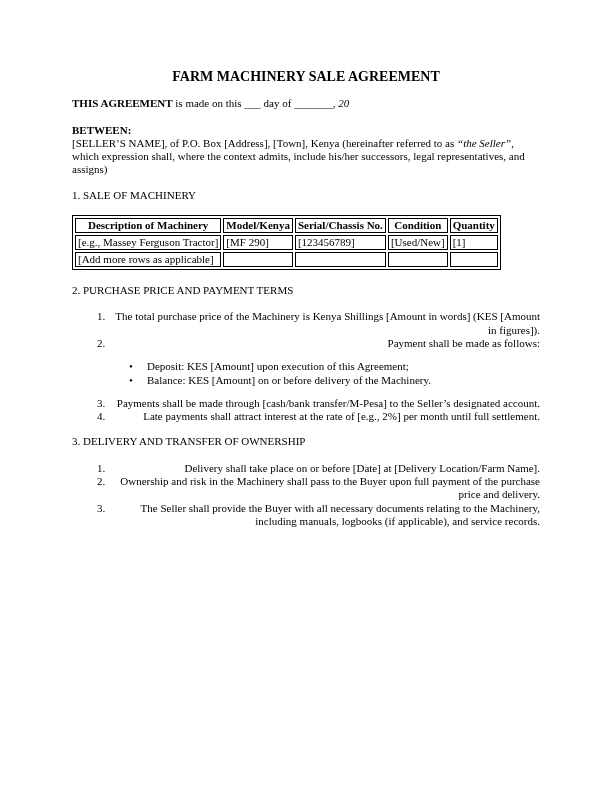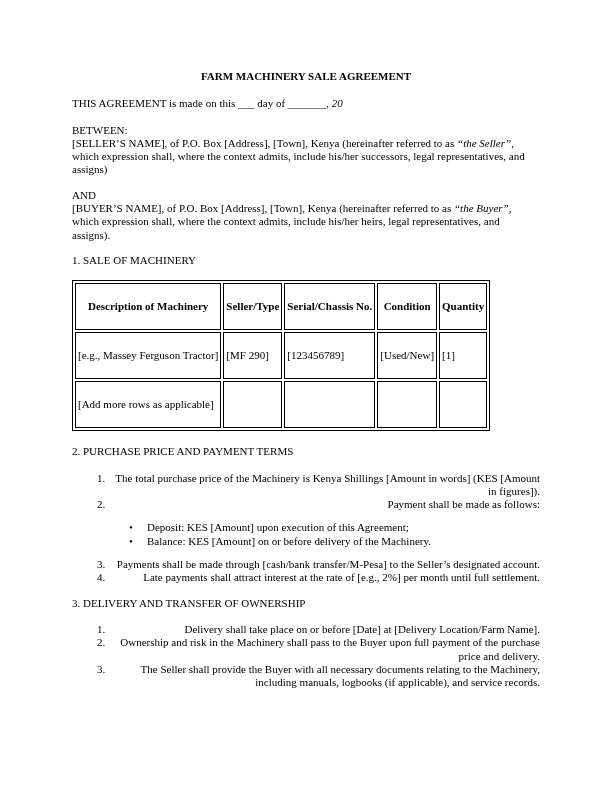--- a/index.html
+++ b/index.html
@@ -1,62 +1,61 @@
 <!DOCTYPE html>
 <html><head>
   <meta charset="utf-8">
   <style>
     html, body { margin: 0; padding: 0; background: #ffffff; }
     body {
       width: 612px; height: 792px; position: relative; overflow: hidden;
       font-family: "Liberation Serif", serif; font-size: 11px; color: #000; line-height: 13.3px;
     }
     .page { position: absolute; left: 72px; top: 70px; width: 468px; }
-    .title { text-align: center; font-weight: bold; font-size: 11px; margin: 0 0 14px 0; }
+    .title { text-align: center; font-weight: bold; font-size: 14px; margin: 0 0 14px 0; }
     p { margin: 0; }
     .intro { margin-bottom: 13px; }
-    b { font-weight: normal; }
+    b { font-weight: bold; }
     i { font-style: italic; }
     .party { margin-bottom: 12px; }
     .h { font-weight: normal; margin: 0 0 13px 0; }
     .para { margin-bottom: 8px; }
     table.mach {
       border: 1.5px solid #000; border-collapse: separate; border-spacing: 2px;
       margin: 0 0 14px 0; font-size: 11px;
     }
     table.mach th, table.mach td {
-      border: 1.5px solid #000; padding: 16px 2px; height: 13px; line-height: 13px; white-space: nowrap;
+      border: 1.5px solid #000; padding: 0 2px; height: 13px; line-height: 13px; white-space: nowrap;
     }
     table.mach th { font-weight: bold; text-align: center; }
     table.mach td { text-align: left; }
     ol { margin: 0 0 10px 0; padding-left: 36px; }
     ol li { padding-left: 4px; margin: 0; text-align: right; }
     ul { margin: 10px 0 10px 0; padding-left: 36px; list-style: none; }
     ul li { position: relative; padding-left: 18px; }
     ul li .bullet { position: absolute; left: 0; top: 0; }
   </style>
 </head>
 <body>
 
 <div class="page">
   <p class="title">FARM MACHINERY SALE AGREEMENT</p>
 
   <p class="intro"><b>THIS AGREEMENT</b><span> is made on this ___ day of _______, </span><i>20</i></p>
 
   <p class="party"><b>BETWEEN:</b><br><span>[SELLER’S NAME], of P.O. Box [Address], [Town], Kenya (hereinafter referred to as </span><i>“the Seller”</i><span>, which expression shall, where the context admits, include his/her successors, legal representatives, and assigns)</span></p>
 
-  <p class="party"><b>AND</b><br><span>[BUYER’S NAME], of P.O. Box [Address], [Town], Kenya (hereinafter referred to as </span><i>“the Buyer”</i><span>, which expression shall, where the context admits, include his/her heirs, legal representatives, and assigns).</span></p>
 
   <p class="h">1. SALE OF MACHINERY</p>
 
   <table class="mach">
     <thead>
       <tr>
         <th>Description of Machinery</th>
-        <th>Seller/Type</th>
+        <th>Model/Kenya</th>
         <th>Serial/Chassis No.</th>
         <th>Condition</th>
         <th>Quantity</th>
       </tr>
     </thead>
     <tbody>
       <tr>
         <td>[e.g., Massey Ferguson Tractor]</td>
         <td>[MF 290]</td>
         <td>[123456789]</td>

